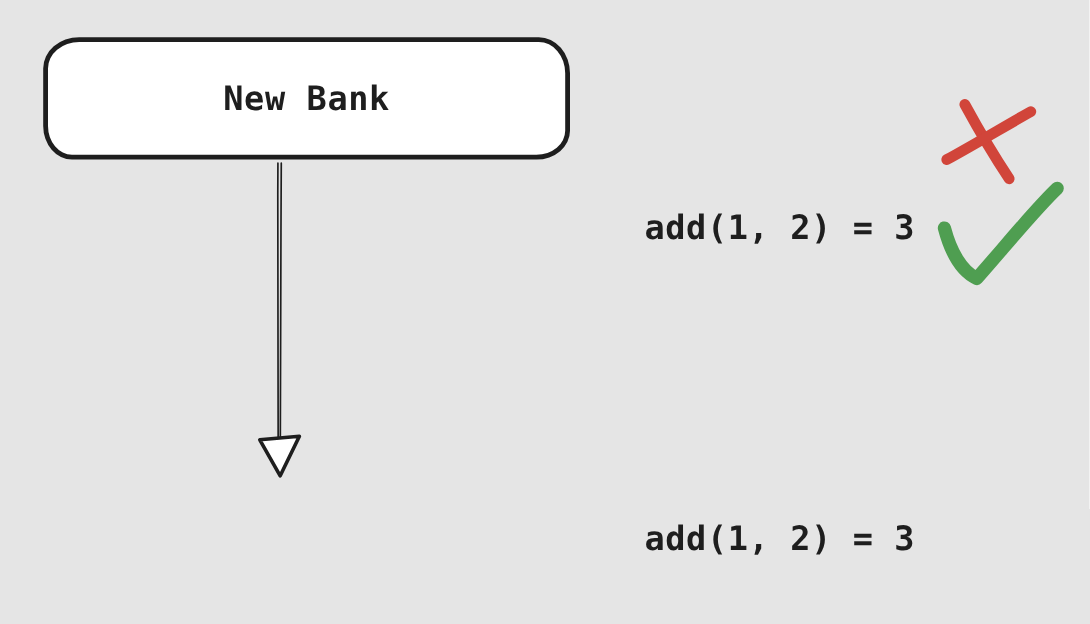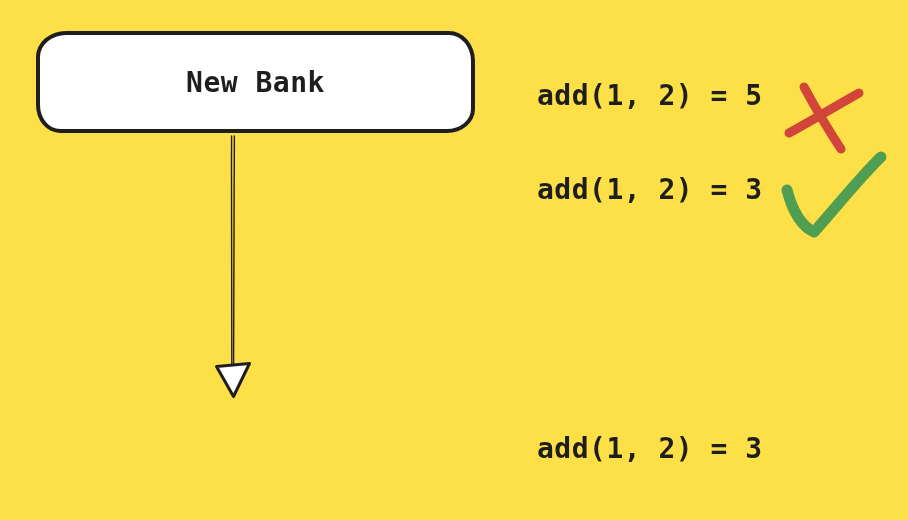--- a/index.html
+++ b/index.html
@@ -4,21 +4,21 @@
 <style>
   html, body {
     margin: 0;
     padding: 0;
     background: #ffffff;
   }
   .stage {
     position: relative;
     width: 908px;
     height: 520px;
-    background: #fde047;
+    background: #e5e5e5;
     overflow: hidden;
     font-family: "DejaVu Sans Mono", "Liberation Mono", monospace;
     color: #1e1e1e;
   }
   .node {
     position: absolute;
     border: 4px solid #1e1e1e;
     background: #ffffff;
     display: flex;
     align-items: center;
@@ -70,21 +70,20 @@
 </head>
 <body>
 
 <div class="stage">
 
   <div class="node node-new">
     <span class="node-label">New Bank</span>
   </div>
 
 
-  <div class="code-line code-line-1">add(1, 2) = 5</div>
 
   <div class="code-line code-line-2">add(1, 2) = 3</div>
 
   <div class="code-line code-line-3">add(1, 2) = 3</div>
 
   <svg class="overlay" viewBox="0 0 908 520" xmlns="http://www.w3.org/2000/svg">
 
     <g>
       <path d="M231.6,136 C231.2,215 231.4,295 231.8,367" fill="none" stroke-width="1.4" stroke-linecap="round" stroke="#1e1e1e"></path>
       <path d="M234.4,136 C234.0,213 233.8,292 233.6,365" fill="none" stroke-width="1.4" stroke-linecap="round" stroke="#1e1e1e"></path>

